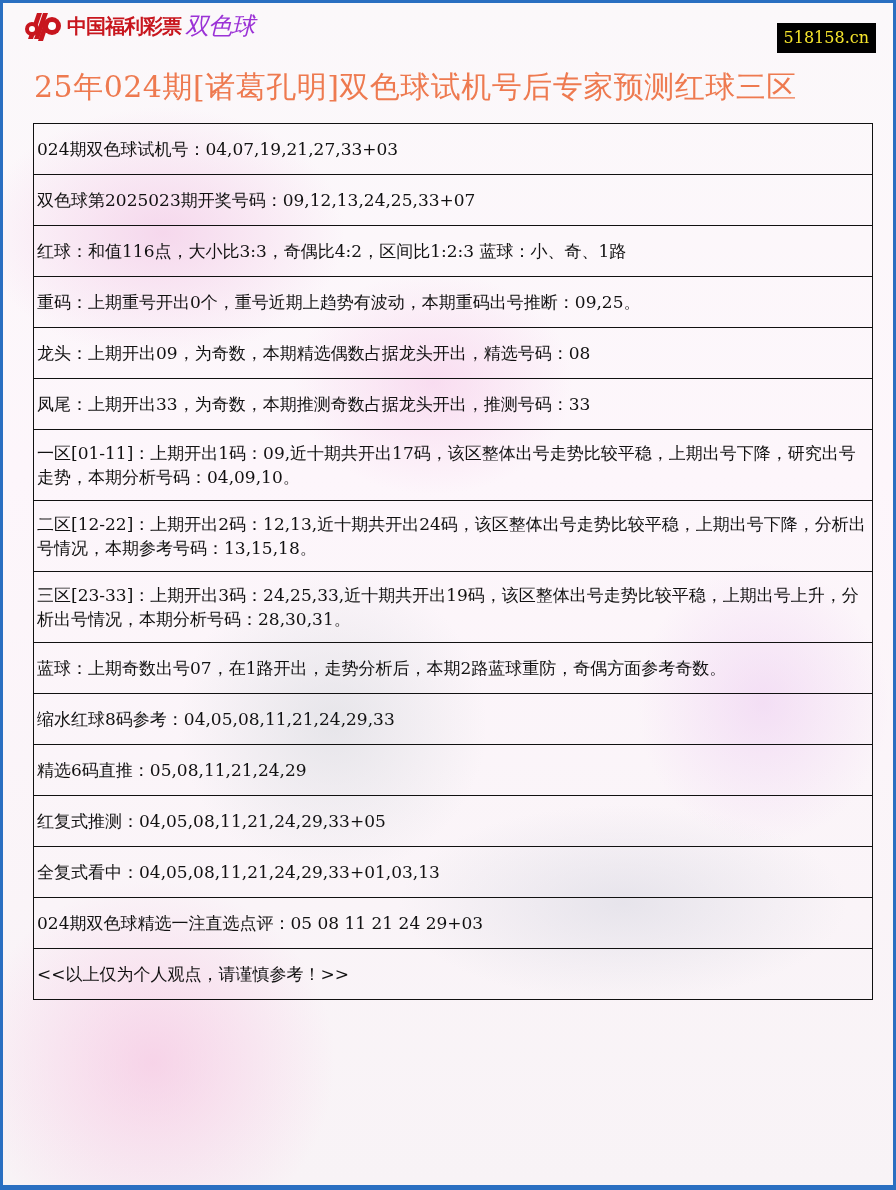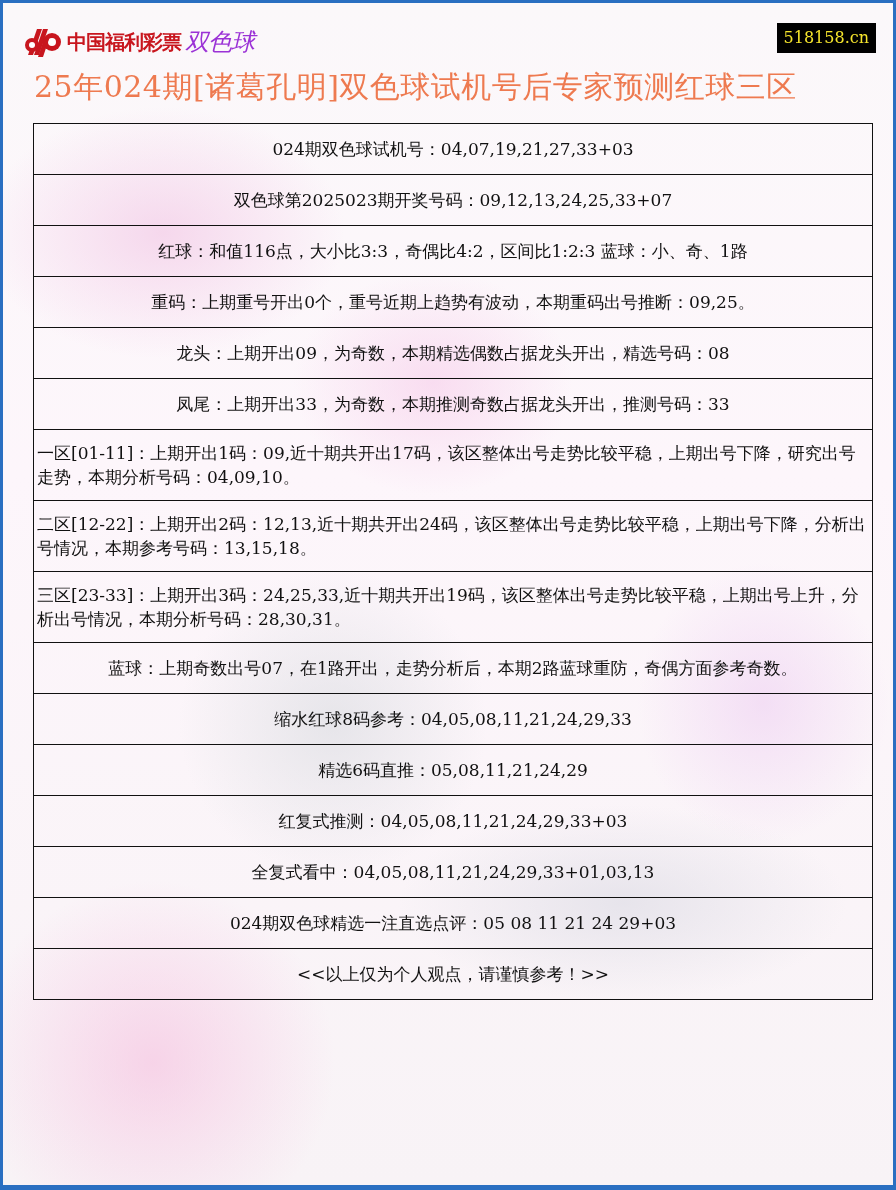--- a/index.html
+++ b/index.html
@@ -20,21 +20,21 @@
         radial-gradient(ellipse 260px 180px at 160px 230px, rgba(240,190,225,0.55), rgba(255,255,255,0) 70%),
         radial-gradient(ellipse 200px 160px at 430px 380px, rgba(245,195,230,0.5), rgba(255,255,255,0) 70%),
         radial-gradient(ellipse 180px 200px at 760px 700px, rgba(235,200,240,0.5), rgba(255,255,255,0) 70%),
         radial-gradient(ellipse 260px 260px at 150px 1060px, rgba(245,185,220,0.55), rgba(255,255,255,0) 70%),
         radial-gradient(ellipse 320px 140px at 620px 900px, rgba(215,215,225,0.55), rgba(255,255,255,0) 70%),
         radial-gradient(ellipse 220px 220px at 330px 720px, rgba(205,210,215,0.45), rgba(255,255,255,0) 70%),
         linear-gradient(180deg, #fbf8fa 0%, #fdf6fb 40%, #f8f3f6 100%);
       overflow: hidden;
     }
     .logo {
-      position: absolute; left: 20px; top: 22px;
+      position: absolute; left: 20px; top: 6px;
       display: flex; align-items: center; gap: 4px;
     }
     .logo-mark { width: 40px; height: 34px; }
     .logo-cn {
       font-family: "DejaVu Sans", "Liberation Sans", sans-serif;
       font-weight: bold; font-size: 20px; color: #c8161e; letter-spacing: -1px;
     }
     .logo-ssq {
       font-family: "DejaVu Sans", "Liberation Sans", sans-serif;
       font-weight: normal; font-style: italic; font-size: 24px;
@@ -53,21 +53,20 @@
       letter-spacing: 0.5px;
     }
     .info-table {
       position: absolute; left: 30px; top: 120px;
       width: 840px;
       border-collapse: collapse;
     }
     .info-table td {
       border: 1px solid #111111;
       font-size: 17px; color: #111111;
-      text-align: center;
       height: 50px; padding: 0 3px;
       line-height: 24px;
     }
     .info-table td.left { text-align: left; height: 70px; padding-bottom: 0; vertical-align: middle; }
   </style>
 </head>
 <body>
 
 <div class="frame">
 
@@ -121,21 +120,21 @@
       <tr>
           <td>蓝球：上期奇数出号07，在1路开出，走势分析后，本期2路蓝球重防，奇偶方面参考奇数。</td>
         </tr>
       <tr>
           <td>缩水红球8码参考：04,05,08,11,21,24,29,33</td>
         </tr>
       <tr>
           <td>精选6码直推：05,08,11,21,24,29</td>
         </tr>
       <tr>
-          <td>红复式推测：04,05,08,11,21,24,29,33+03</td>
+          <td>红复式推测：04,05,08,11,21,24,29,33+05</td>
         </tr>
       <tr>
           <td>全复式看中：04,05,08,11,21,24,29,33+01,03,13</td>
         </tr>
       <tr>
           <td>024期双色球精选一注直选点评：05 08 11 21 24 29+03</td>
         </tr>
       <tr>
           <td>&lt;&lt;以上仅为个人观点，请谨慎参考！&gt;&gt;</td>
         </tr>

